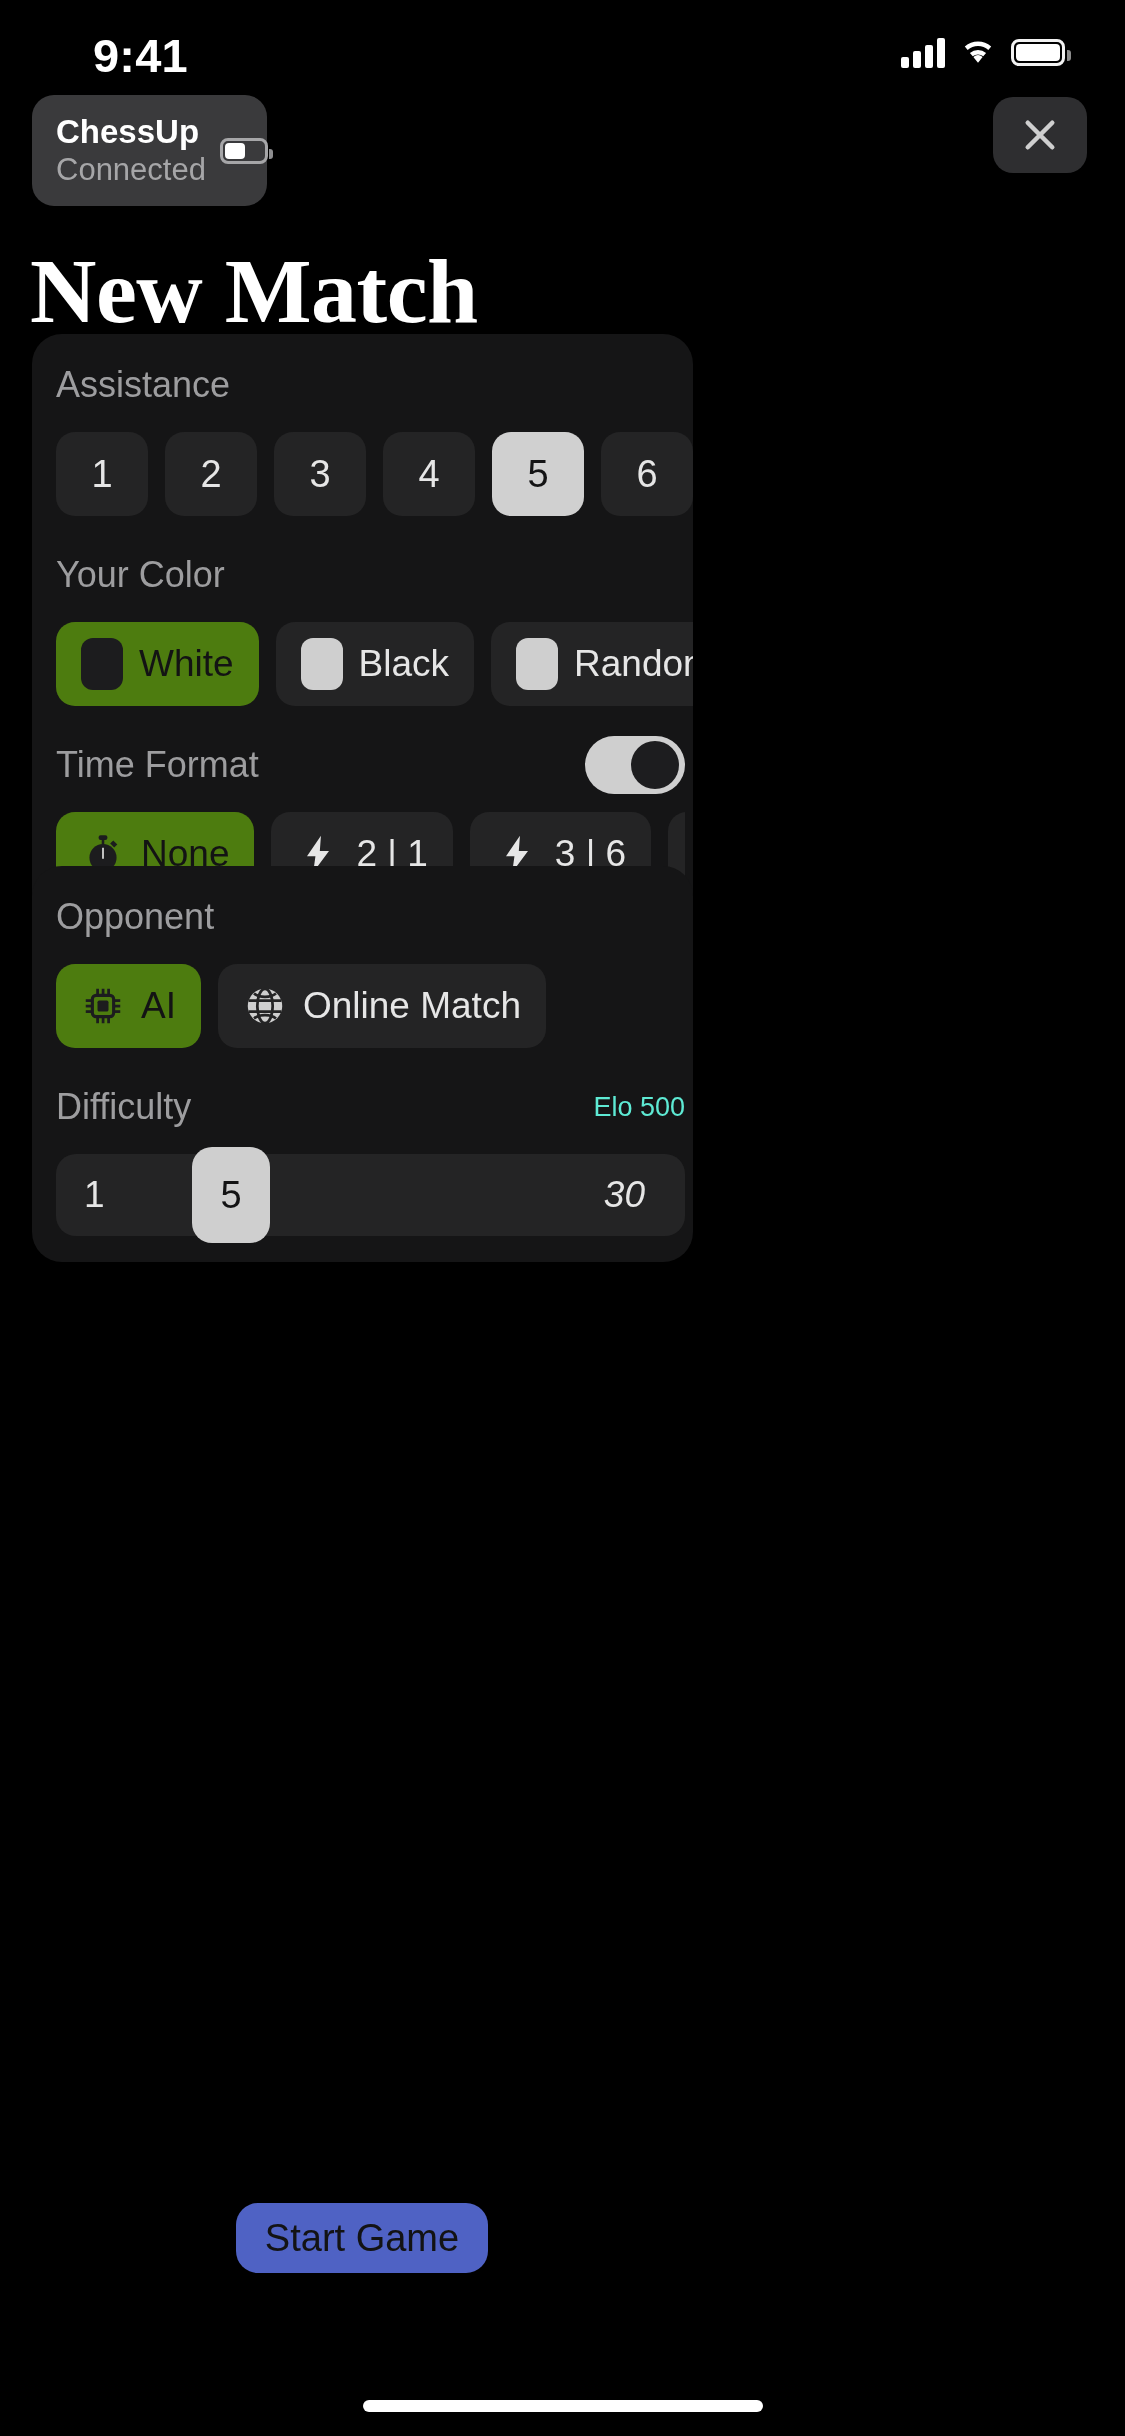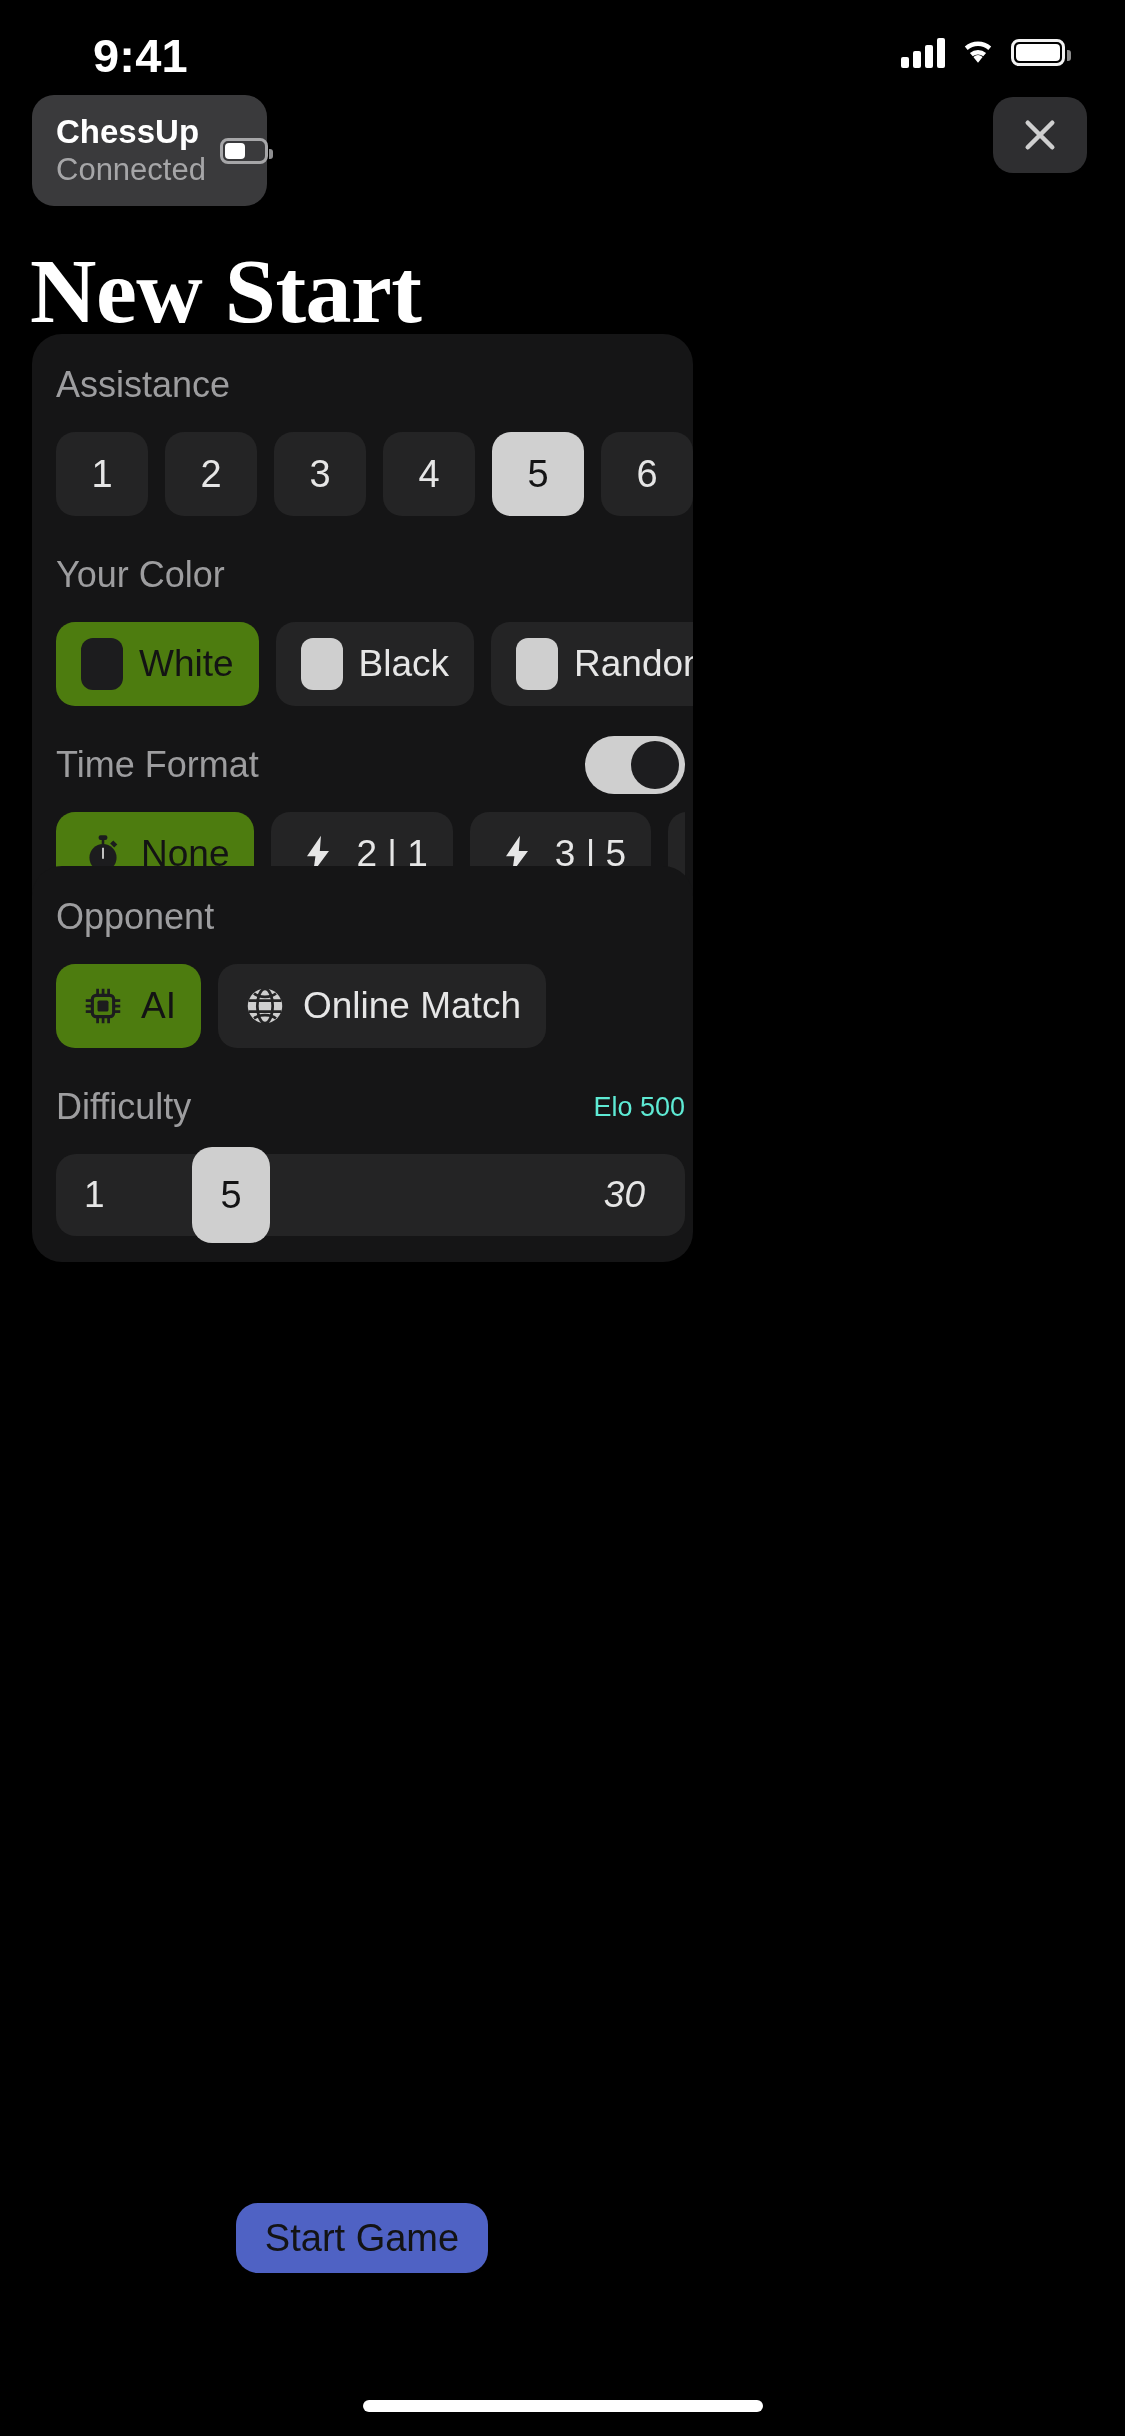--- a/index.html
+++ b/index.html
@@ -213,21 +213,21 @@
         <span></span>
       </div>
   </div>
 
   <div class="close-btn">
     <svg viewBox="0 0 24 24">
       <path d="M5 5 L19 19 M19 5 L5 19" stroke="#cfcfcf" stroke-width="2.6" stroke-linecap="round"></path>
     </svg>
   </div>
 
-  <div class="page-title">New Start</div>
+  <div class="page-title">New Match</div>
 
   <div class="card" id="card-game">
 
     <div class="grouprow">
       <div class="grouplabel">Assistance</div>
     </div>
     <div class="optrow">
       <div class="numchip">1</div>
       <div class="numchip">2</div>
       <div class="numchip">3</div>
@@ -280,21 +280,21 @@
             </svg>
         </span>
         <span>2 | 1</span>
       </div>
       <div class="pill">
         <span class="ic">
           <svg viewBox="0 0 24 24">
               <path d="M13.6 2 6 13.2h4.6L9.4 22 18 10.4h-5z" fill="#e6e6e6"></path>
             </svg>
         </span>
-        <span>3 | 5</span>
+        <span>3 | 6</span>
       </div>
       <div class="pill">
         
         
       </div>
     </div>
   </div>
 
   <div class="card" id="card-opponent">
 

